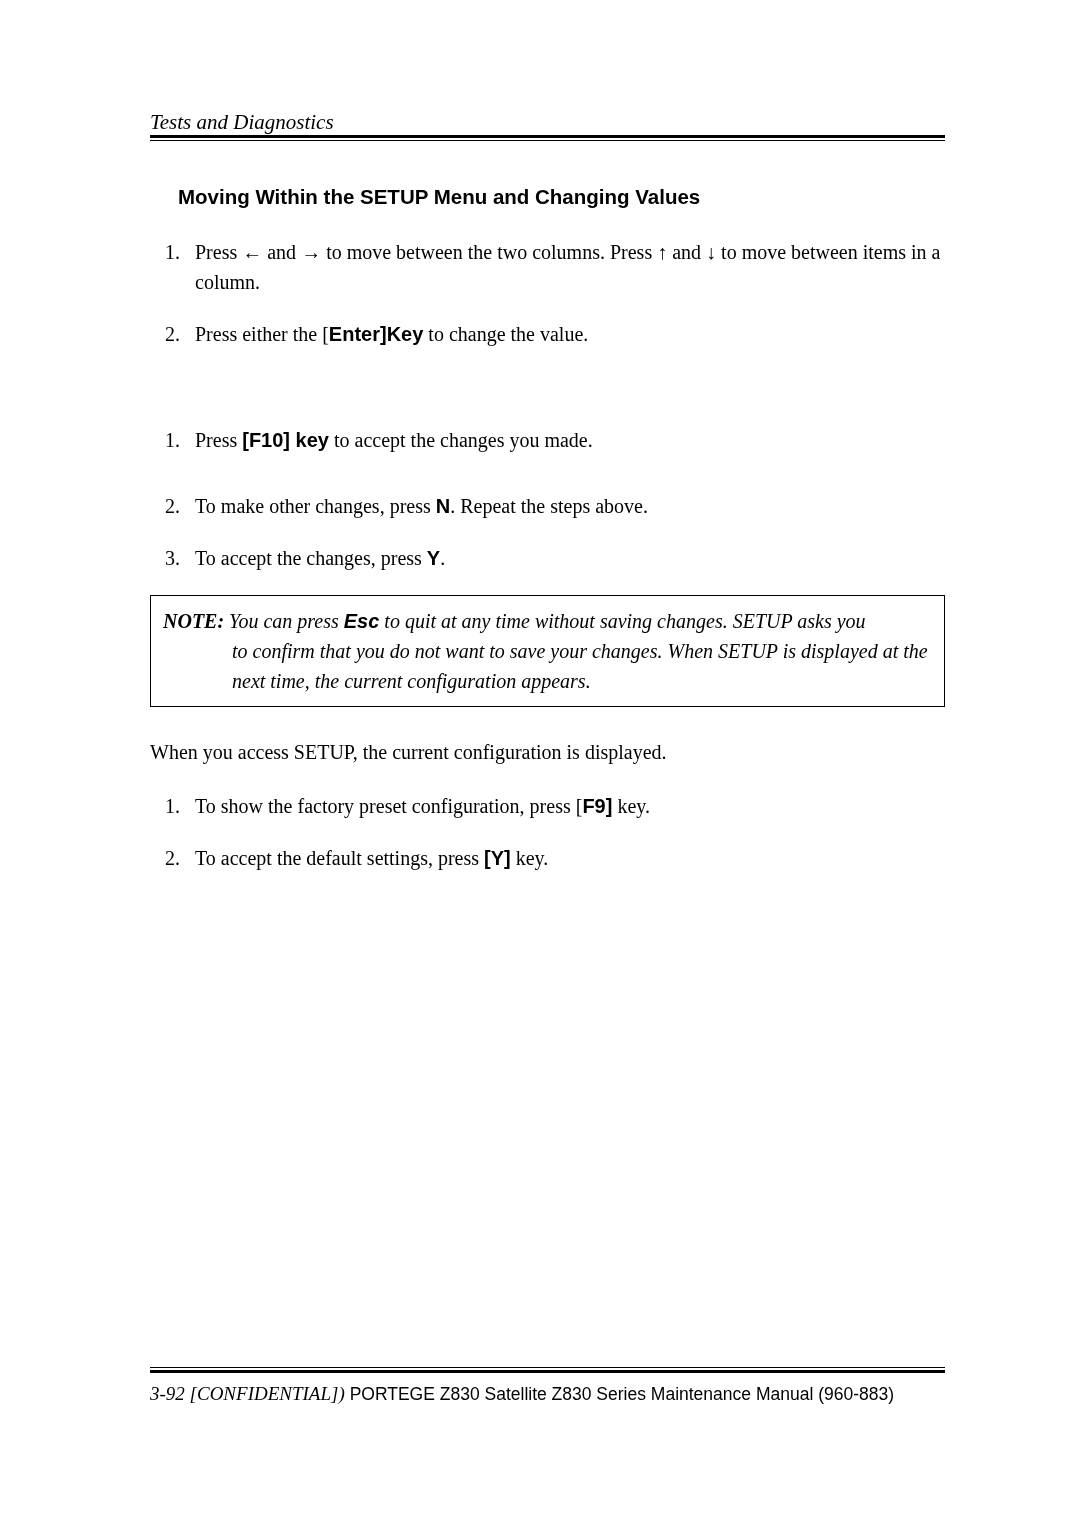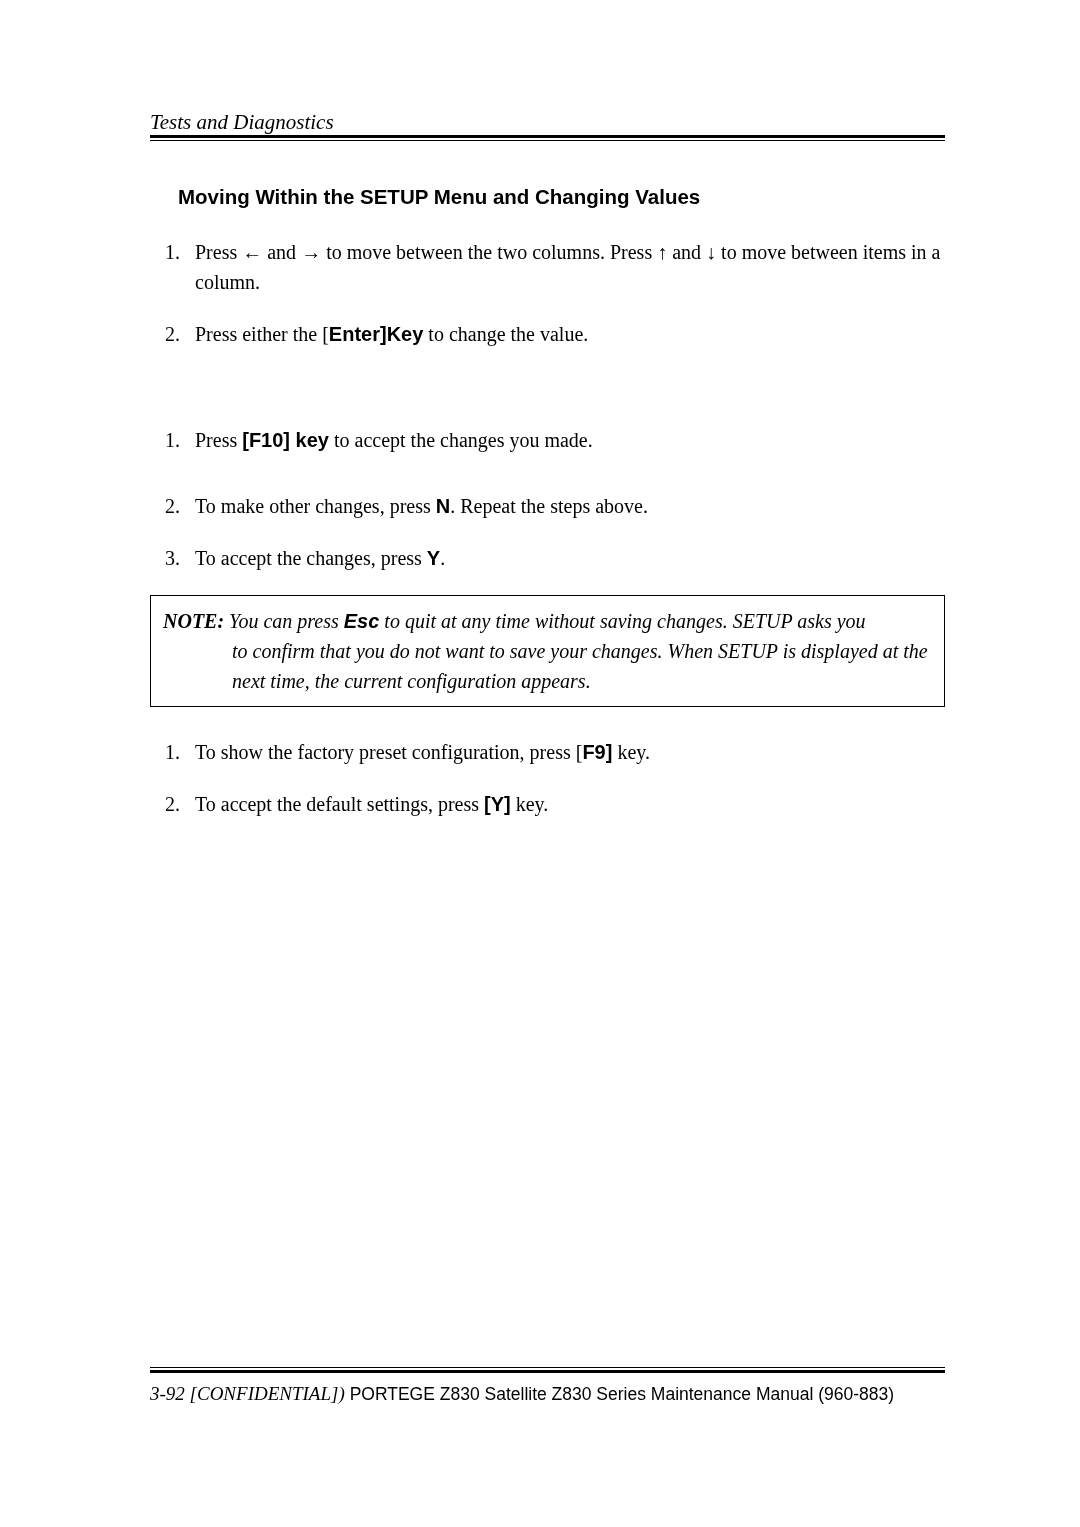--- a/index.html
+++ b/index.html
@@ -146,20 +146,21 @@
       <span class="num">3.</span>
       <span>To accept the changes, press </span><span class="sans-bold">Y</span><span>.</span>
     </li>
   </ol>
 
   <div class="note-box">
     <span class="note-label">NOTE:</span><span class="note-body"> You can press </span><span class="sans-bold" style="font-style:italic;">Esc</span><span class="note-body"> to quit at any time without saving changes. SETUP asks you</span>
     <span class="note-indent">to confirm that you do not want to save your changes. When SETUP is displayed at the next time, the current configuration appears.</span>
   </div>
 
+  <div class="body-text">When you access SETUP, the current configuration is displayed.</div>
   <ol>
     <li>
       <span class="num">1.</span>
       <span>To show the factory preset configuration, press [</span><span class="sans-bold">F9]</span><span> key.</span>
     </li>
     <li>
       <span class="num">2.</span>
       <span>To accept the default settings, press </span><span class="sans-bold">[Y]</span><span> key.</span>
     </li>
   </ol>

